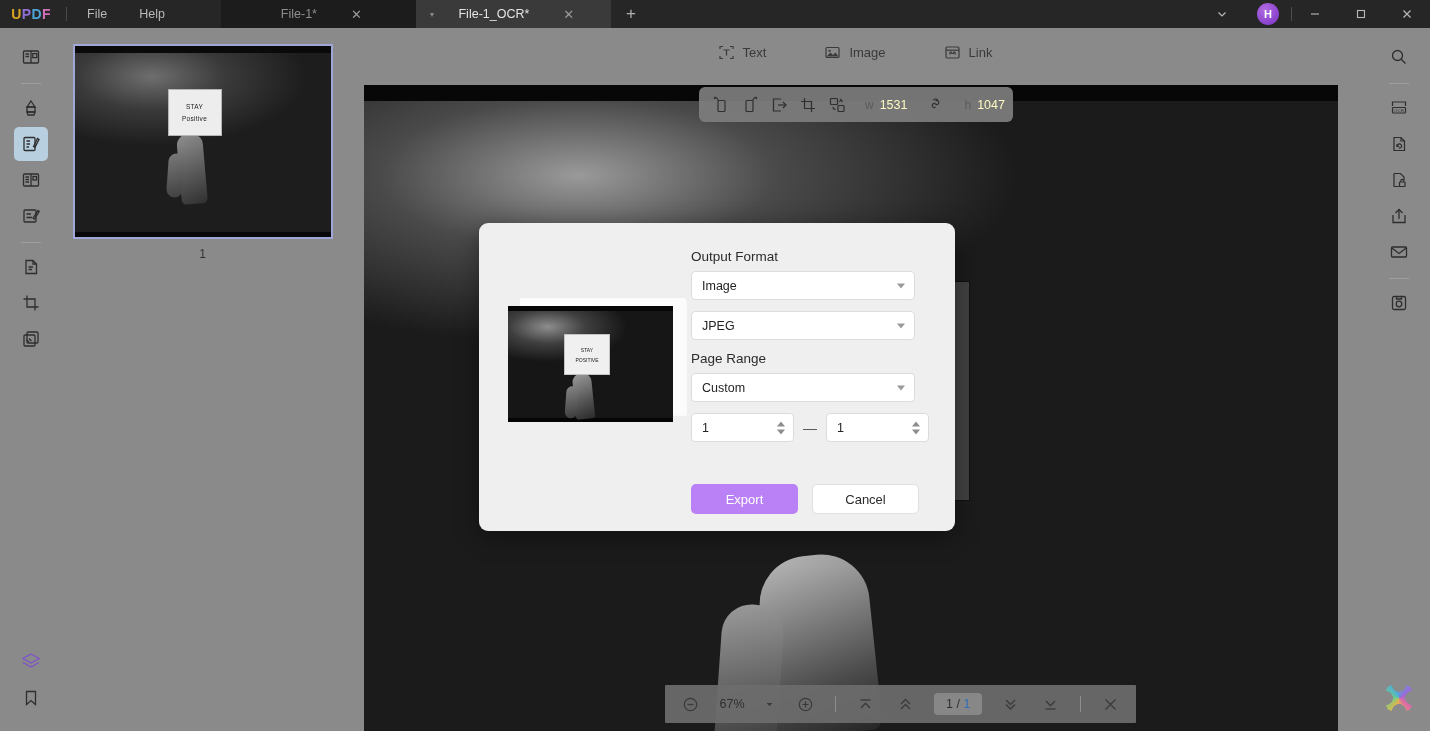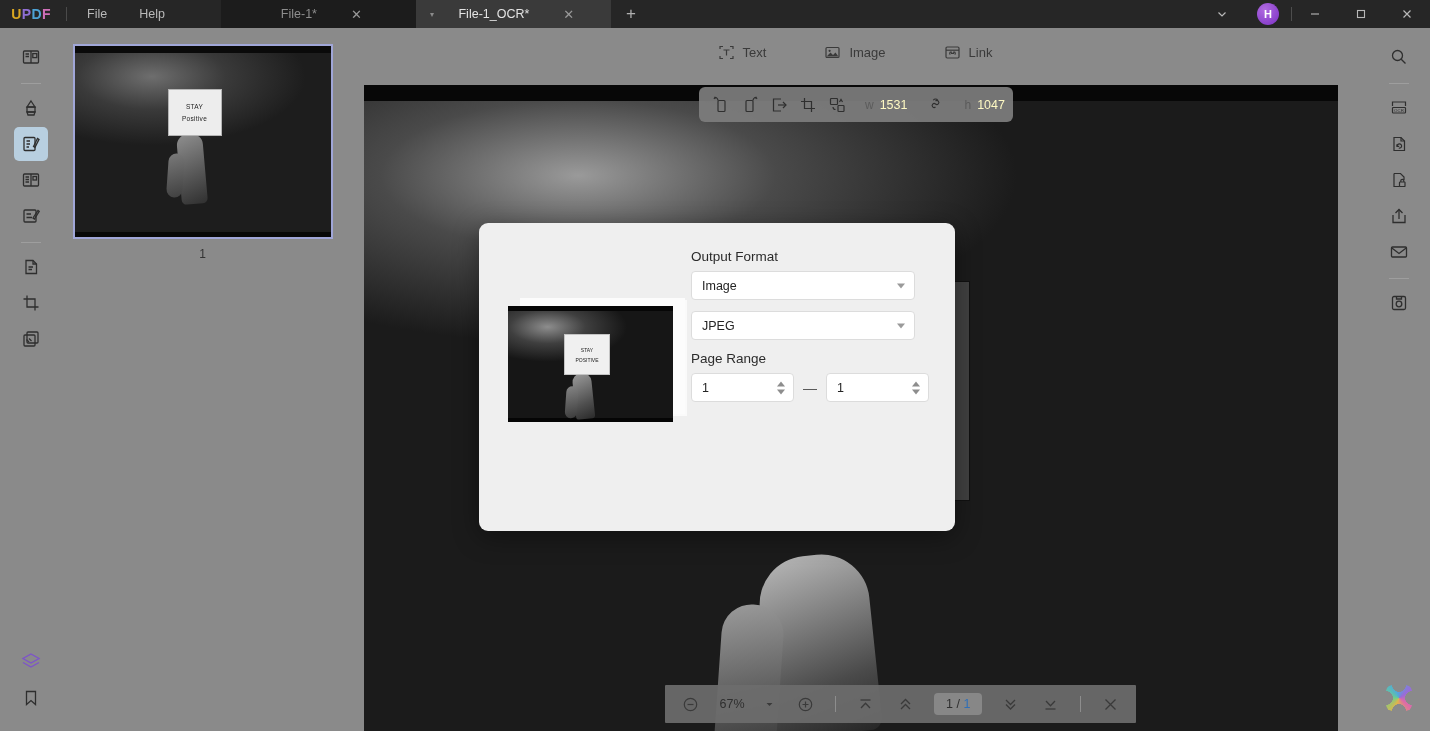--- a/index.html
+++ b/index.html
@@ -698,35 +698,43 @@
         <span class="caret"></span>
       </div>
 
       <div class="select">
         <span>JPEG</span>
         <span class="caret"></span>
       </div>
 
       <div class="fld-label">Page Range</div>
 
+      <div class="select">
+        <span>Custom</span>
+        <span class="caret"></span>
+      </div>
 
       <div class="range-row">
         <div class="num">
           <span>1</span>
           <span class="spin">
               <i class="up"></i>
               <i class="down"></i>
             </span>
         </div>
         <span class="dash">—</span>
         <div class="num">
           <span>1</span>
           <span class="spin">
               <i class="up"></i>
               <i class="down"></i>
             </span>
         </div>
       </div>
 
+      <div class="dlg-actions">
+        <div class="btn btn-export">Export</div>
+        <div class="btn btn-cancel">Cancel</div>
+      </div>
     </div>
   </div>
 
 </div>
 
 </body></html>

